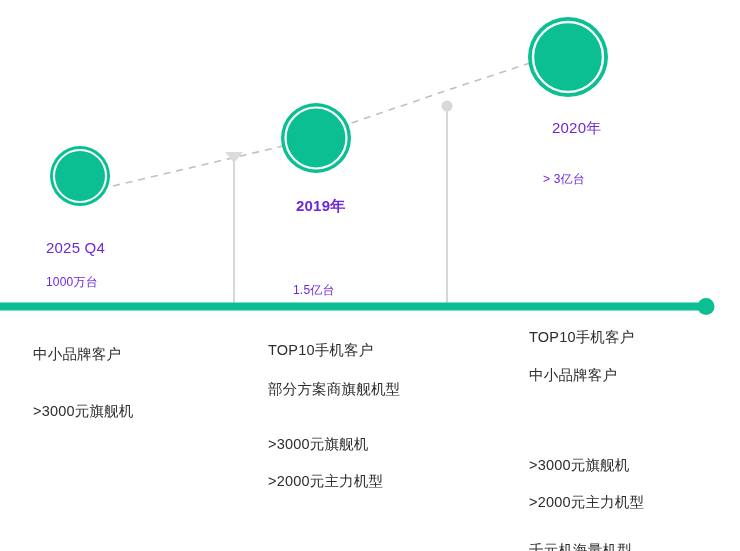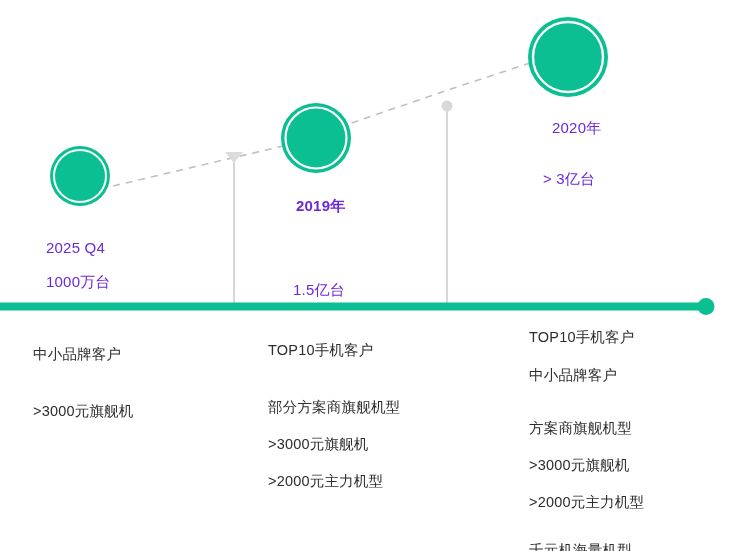--- a/index.html
+++ b/index.html
@@ -27,42 +27,42 @@
 
   .node-label {
     position: absolute;
     color: #6d28d9;
     font-size: 15px;
     line-height: 20px;
     white-space: nowrap;
     letter-spacing: 0.2px;
   }
   .node-year { font-size: 15px; }
-  .node-volume { font-size: 15px; }
+  .node-volume { font-size: 12px; }
 
   .detail-line {
     position: absolute;
     color: #2d2d2d;
     font-size: 14.5px;
     line-height: 19px;
     white-space: nowrap;
     letter-spacing: 0.2px;
   }
 
   
   .m1-year    { left: 46px;  top: 238px; }
   .m1-volume  { left: 46px;  top: 272px; }
   .m1-d0      { left: 33px;  top: 345px; }
   .m1-d1      { left: 33px;  top: 402px; }
 
   
   .m2-year    { left: 296px; top: 196px; font-weight: bold; }
   .m2-volume  { left: 293px; top: 232px; margin-top: 48px; }
   .m2-d0      { left: 268px; top: 341px; }
-  .m2-d1      { left: 268px; top: 398px; }
+  .m2-d1      { left: 268px; top: 380px; }
   .m2-d2      { left: 268px; top: 435px; }
   .m2-d3      { left: 268px; top: 472px; }
 
   
   .m3-year    { left: 552px; top: 118px; }
   .m3-volume  { left: 543px; top: 169px; }
   .m3-d0      { left: 529px; top: 328px; }
   .m3-d1      { left: 529px; top: 366px; }
   .m3-d2      { left: 529px; top: 419px; }
   .m3-d3      { left: 529px; top: 456px; }
@@ -117,18 +117,17 @@
   <div class="node-label node-volume m2-volume">1.5亿台</div>
   <div class="detail-line m2-d0">TOP10手机客户</div>
   <div class="detail-line m2-d1">部分方案商旗舰机型</div>
   <div class="detail-line m2-d2">&gt;3000元旗舰机</div>
   <div class="detail-line m2-d3">&gt;2000元主力机型</div>
 
   <div class="node-label node-year m3-year">2020年</div>
   <div class="node-label node-volume m3-volume">&gt; 3亿台</div>
   <div class="detail-line m3-d0">TOP10手机客户</div>
   <div class="detail-line m3-d1">中小品牌客户</div>
-  <div class="detail-line m3-d2">方案商旗舰机型</div>
   <div class="detail-line m3-d3">&gt;3000元旗舰机</div>
   <div class="detail-line m3-d4">&gt;2000元主力机型</div>
   <div class="detail-line m3-d5">千元机海量机型</div>
 
 </div>
 
 </body></html>

